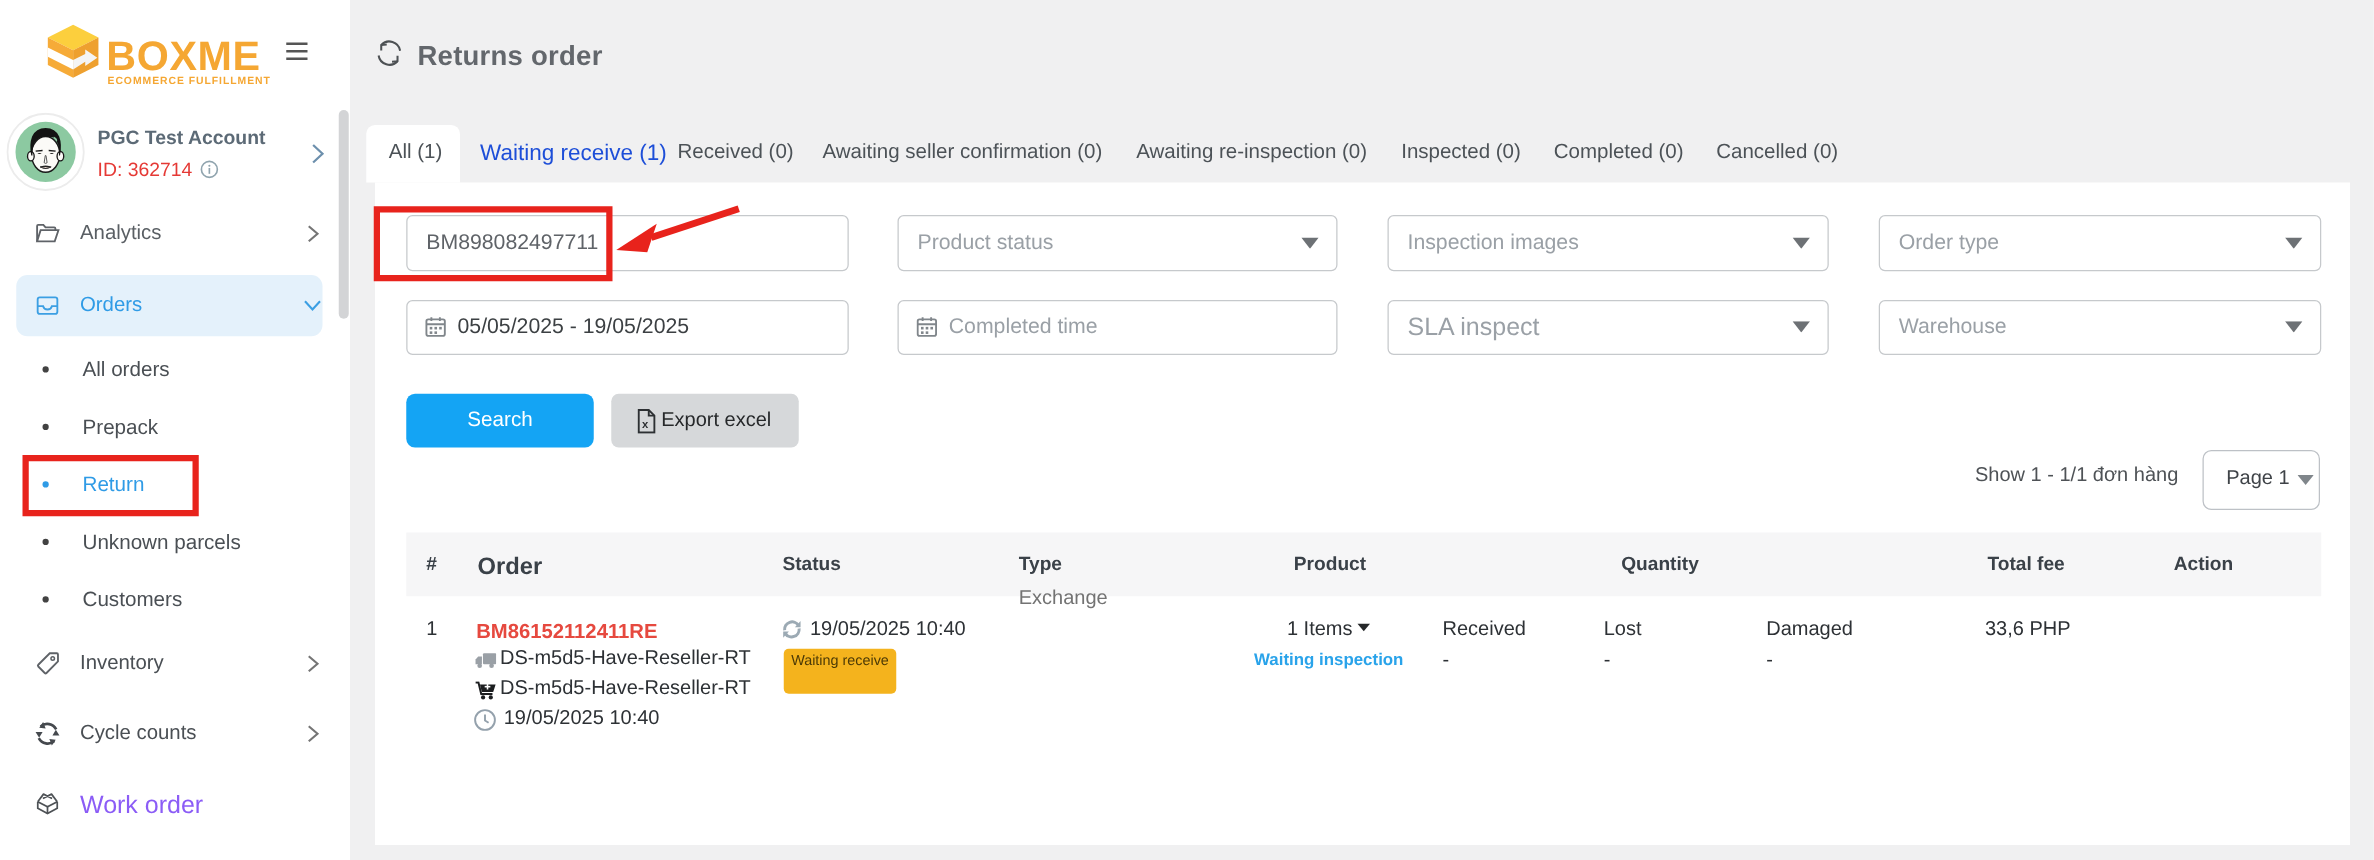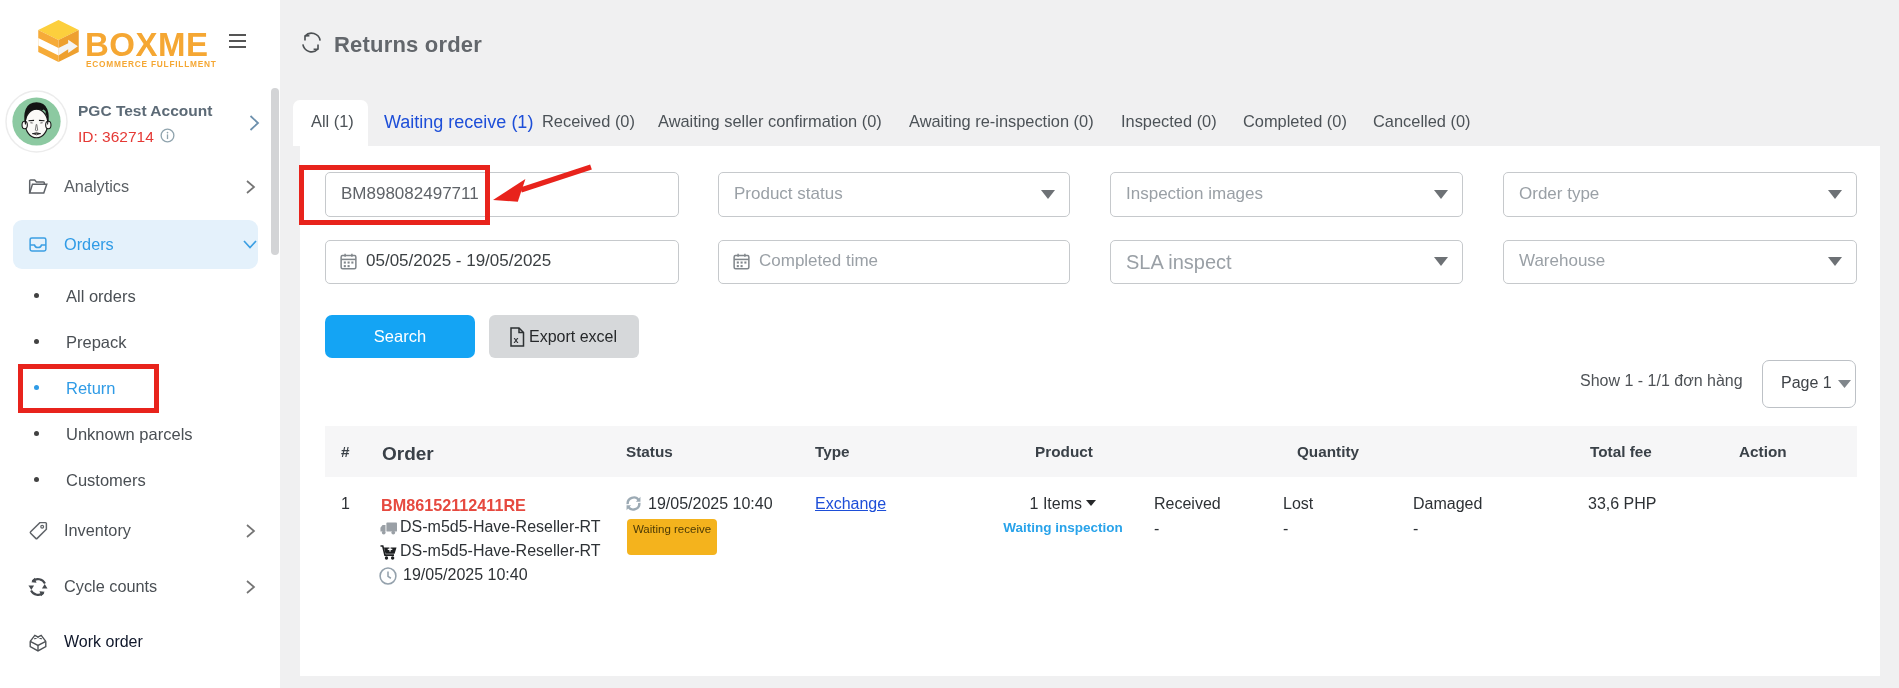--- a/index.html
+++ b/index.html
@@ -103,21 +103,21 @@
 <svg class="abs" style="left:245px;top:579px;" width="11" height="16" viewBox="0 0 11 16">
   <path d="M2 2 L9 8 L2 14" fill="none" stroke="#757575" stroke-width="1.7"></path>
 </svg>
 
 <svg class="abs" style="left:27px;top:632px;" width="22" height="22" viewBox="0 0 24 24">
   <path d="M3.5 10.2 L12 14.7 L20.5 10.2" fill="none" stroke="#4e5256" stroke-width="1.5"></path>
   <path d="M3.5 10.2 V16 L12 20.6 L20.5 16 V10.2" fill="none" stroke="#4e5256" stroke-width="1.5"></path>
   <path d="M12 14.7 V20.6" fill="none" stroke="#4e5256" stroke-width="1.5"></path>
   <path d="M3.5 10.2 L8.5 3.6 L16 7.4 M20.5 10.2 L15.5 3.6 L8 7.4" fill="none" stroke="#4e5256" stroke-width="1.5" stroke-linejoin="round"></path>
 </svg>
-<div class="abs" style="left:64px;top:633px;font-size:16px;color:#0f172a;">Work order</div>
+<div class="abs" style="left:64px;top:633px;font-size:20px;color:#8b5cf6;">Work order</div>
 
 <div class="abs" style="left:271px;top:88px;width:8px;height:167px;background:#d3d4d6;border-radius:5px;"></div>
 
 <svg class="abs" style="left:300px;top:31px;" width="23" height="23" viewBox="0 0 24 24">
   <path d="M21 10 A9.2 9.2 0 0 0 5.2 5.2" fill="none" stroke="#4d5154" stroke-width="1.7"></path>
   <path d="M5.2 9.8 L5.2 5.2 L9.8 4.8" fill="none" stroke="#4d5154" stroke-width="1.7" stroke-linejoin="round"></path>
   <path d="M3 14 A9.2 9.2 0 0 0 18.8 18.8" fill="none" stroke="#4d5154" stroke-width="1.7"></path>
   <path d="M18.8 14.2 L18.8 18.8 L14.2 19.2" fill="none" stroke="#4d5154" stroke-width="1.7" stroke-linejoin="round"></path>
 </svg>
 <div class="abs" style="left:334px;top:32px;font-size:22px;font-weight:bold;color:#63676c;letter-spacing:0.2px;">Returns order</div>
@@ -250,21 +250,21 @@
 
 <svg class="abs" style="left:625px;top:495px;" width="17" height="17" viewBox="0 0 24 24">
   <path d="M3.8 13 A8.6 8.6 0 0 1 19.6 7.5" fill="none" stroke="#9caab4" stroke-width="3.4"></path>
   <polygon points="21.8,2.6 21.8,9.6 15.4,9.6" fill="#9caab4"></polygon>
   <path d="M20.2 11 A8.6 8.6 0 0 1 4.4 16.5" fill="none" stroke="#9caab4" stroke-width="3.4"></path>
   <polygon points="2.2,21.4 2.2,14.4 8.6,14.4" fill="#9caab4"></polygon>
 </svg>
 <div class="abs" style="left:648px;top:495px;font-size:16px;color:#2d3135;">19/05/2025 10:40</div>
 <div class="abs" style="left:627px;top:519px;width:90px;height:36px;background:#f4b31d;border-radius:4px;color:#4c3a06;font-size:11.5px;text-align:center;line-height:20px;">Waiting receive</div>
 
-<div class="abs" style="left:815px;top:495px;font-size:16px;color:#1d4ed8;text-decoration:underline;">Exchange</div>
+<div class="abs" style="left:815px;top:470px;font-size:16px;color:#737373;">Exchange</div>
 
 <div class="abs" style="left:988px;top:495px;width:150px;text-align:center;font-size:16px;color:#2d3135;">1 Items <span style="display:inline-block;vertical-align:3px;width:0;height:0;border-left:5px solid transparent;border-right:5px solid transparent;border-top:6px solid #26282a;"></span></div>
 <div class="abs" style="left:988px;top:520px;width:150px;text-align:center;font-size:13.5px;font-weight:bold;color:#29a3ea;">Waiting inspection</div>
 
 <div class="abs" style="left:1154px;top:495px;font-size:16px;color:#2d3135;">Received</div>
 <div class="abs" style="left:1154px;top:520px;font-size:16px;color:#2d3135;">-</div>
 <div class="abs" style="left:1283px;top:495px;font-size:16px;color:#2d3135;">Lost</div>
 <div class="abs" style="left:1283px;top:520px;font-size:16px;color:#2d3135;">-</div>
 <div class="abs" style="left:1413px;top:495px;font-size:16px;color:#2d3135;">Damaged</div>
 <div class="abs" style="left:1413px;top:520px;font-size:16px;color:#2d3135;">-</div>

